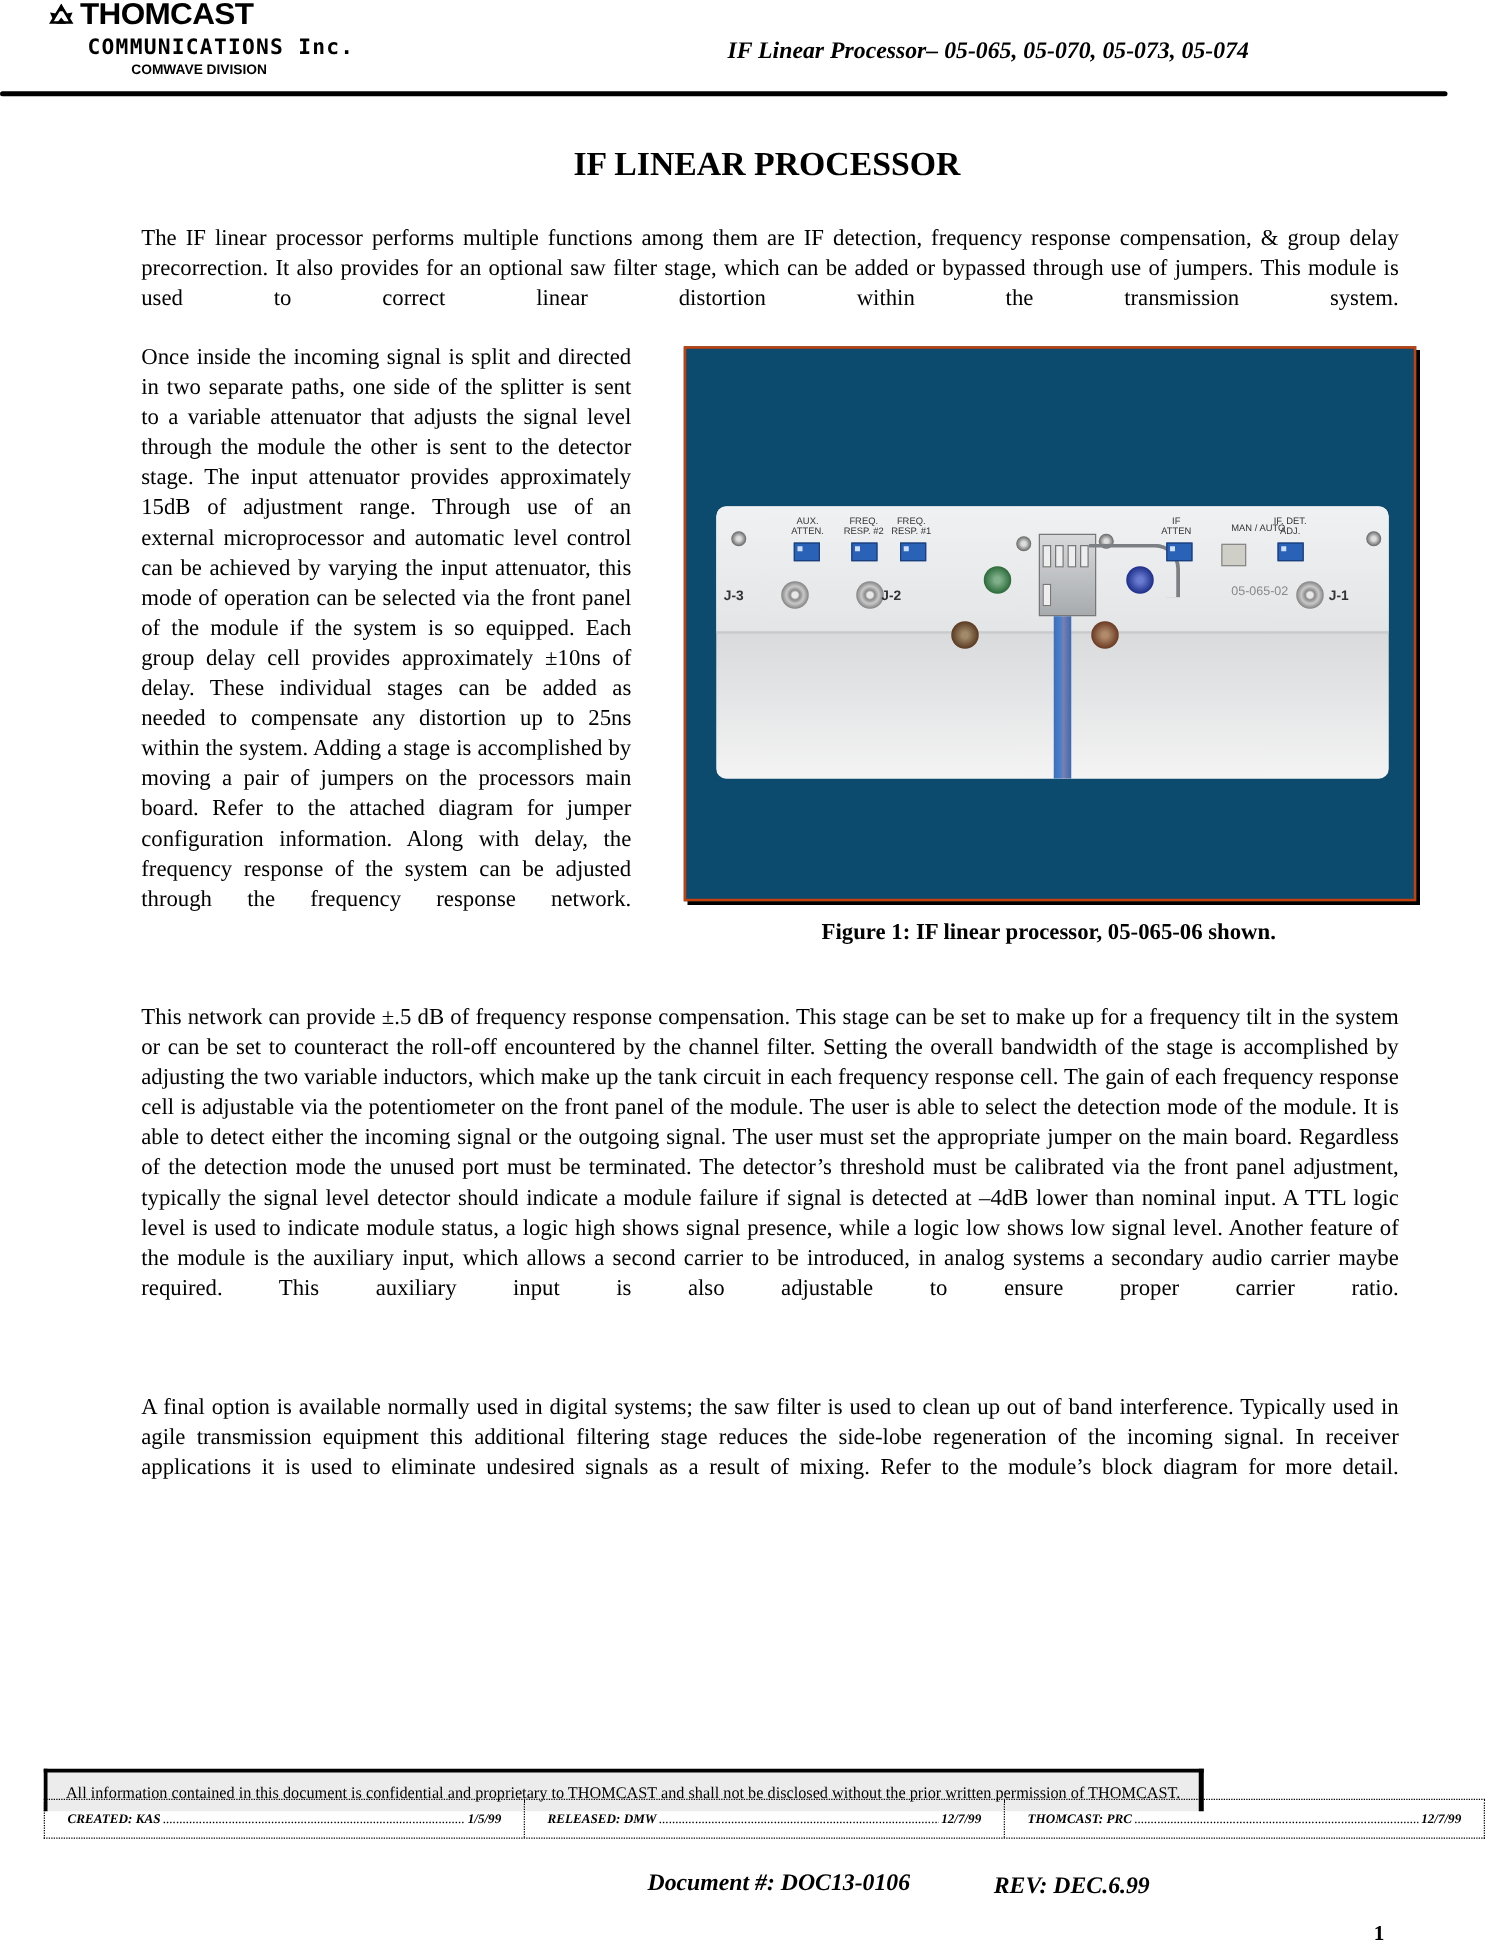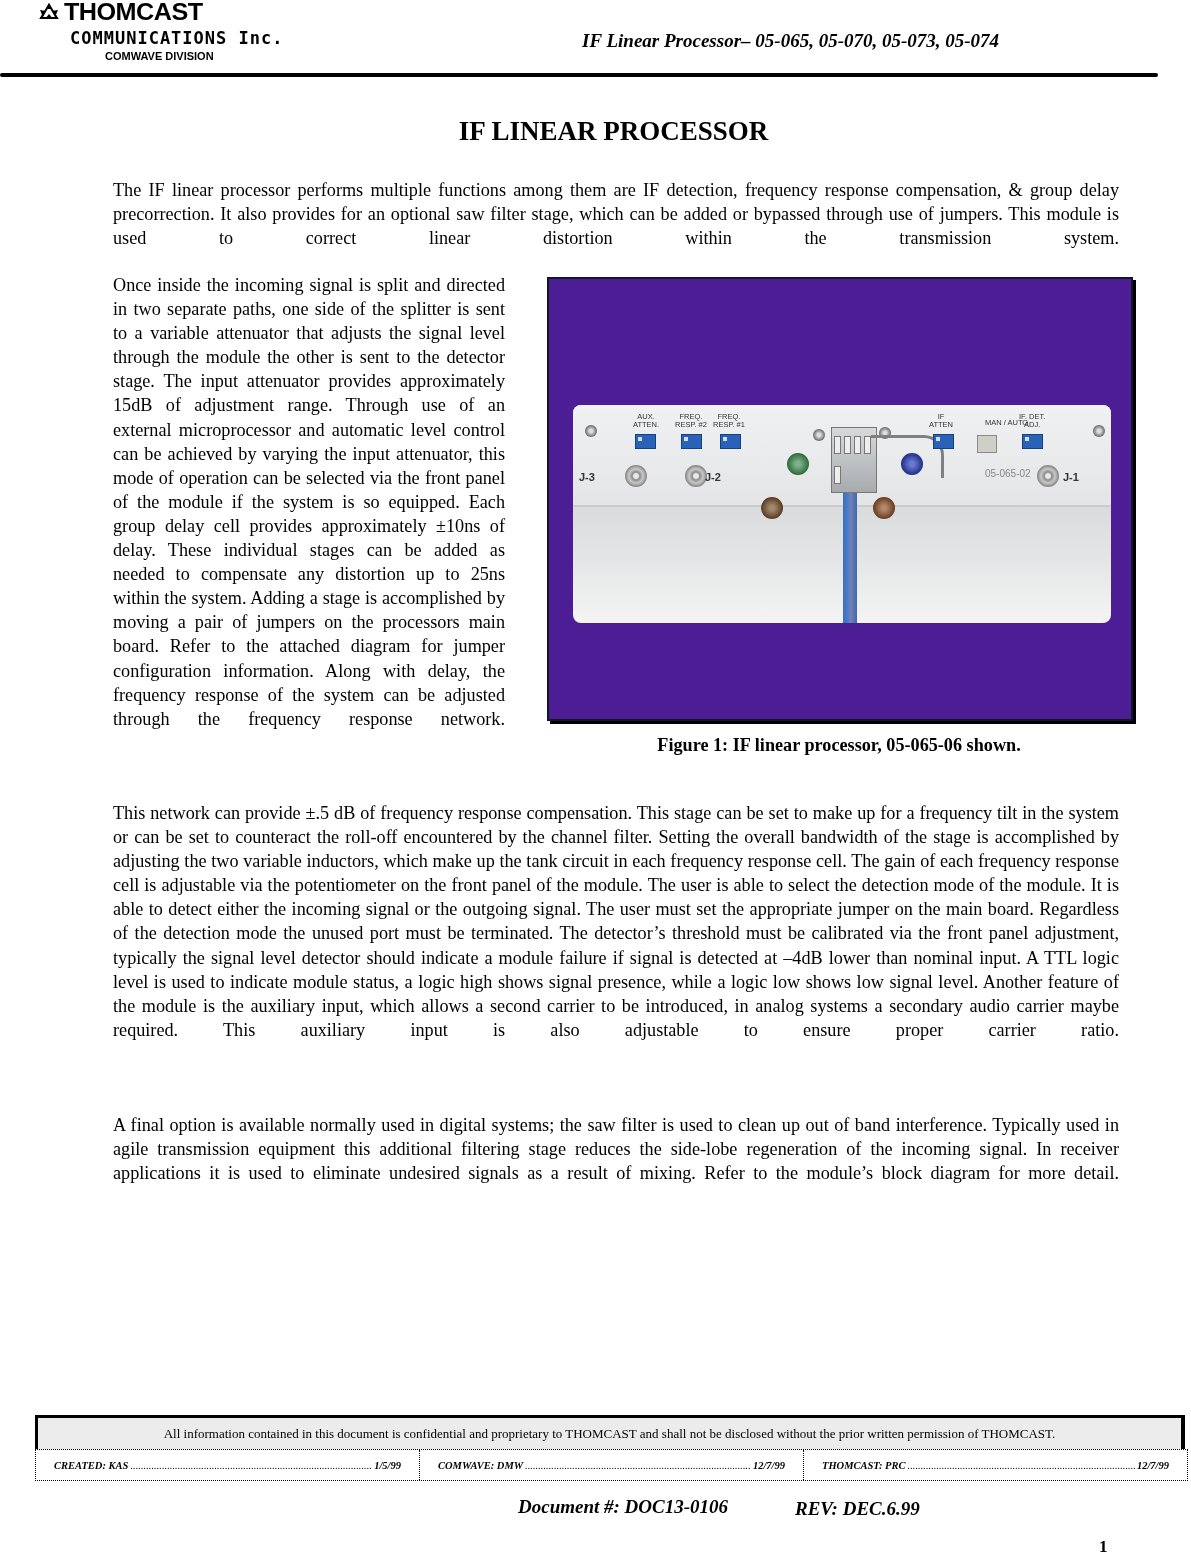--- a/index.html
+++ b/index.html
@@ -26,21 +26,21 @@
 
   .para { position: absolute; font-size: 18.2px; line-height: 24.1px; text-align: justify; margin: 0; }
   .p1 { left: 113px; top: 178px; width: 1006px; }
   .p2 { left: 113px; top: 273px; width: 392px; }
   .p3 { left: 113px; top: 801px; width: 1006px; }
   .p4 { left: 113px; top: 1113px; width: 1006px; }
   .para::after { content: ""; display: inline-block; width: 100%; height: 0; }
 
   
   .figure-frame { position: absolute; left: 547px; top: 277px; width: 582px; height: 440px;
-                  border: 2px solid #0f172a; box-shadow: 3px 3px 0 #000; background: #4c1d95; }
+                  border: 2px solid #c2410c; box-shadow: 3px 3px 0 #000; background: #0c4a6e; }
   .photo { position: absolute; left: 24px; top: 126px; width: 538px; height: 218px;
            border-radius: 8px; overflow: hidden;
            background: linear-gradient(180deg, #e6e8ea 0%, #eceeef 30%, #d8dadc 45%, #e4e5e6 70%, #f4f4f4 100%); }
   .panel-top { position: absolute; left: 0; top: 0; width: 100%; height: 100px;
                background: linear-gradient(180deg, #f0f1f2, #e3e5e7); border-bottom: 2px solid #c9cbcd; }
   .plabel { position: absolute; font-family: "Liberation Sans", "DejaVu Sans", sans-serif; font-size: 7.5px;
             line-height: 8px; color: #333; text-align: center; white-space: pre; }
   .pot { position: absolute; width: 19px; height: 13px; background: #2a62b8; border: 1px solid #1b3f7a; }
   .pot::after { content: ""; position: absolute; left: 2px; top: 2px; width: 4px; height: 4px; background: #cfe0ff; }
   .sma { position: absolute; width: 22px; height: 22px; border-radius: 50%;
@@ -58,24 +58,24 @@
   .wire { position: absolute; left: 298px; top: 30px; width: 70px; height: 40px;
           border: 3px solid #7c7f84; border-left: none; border-bottom: none; border-radius: 0 20px 0 0; }
   .manauto { position: absolute; left: 404px; top: 30px; width: 18px; height: 16px; background: #cfcfc7; border: 1px solid #888; }
   .partno { position: absolute; left: 412px; top: 63px; font-family: "Liberation Sans", "DejaVu Sans", sans-serif;
             font-size: 10px; color: #888; }
   .figure-caption { position: absolute; left: 547px; width: 584px; top: 735px; text-align: center;
                     font-weight: bold; font-size: 18.2px; }
 
   
   .footer-box { position: absolute; left: 35px; top: 1415px; width: 1153px; height: 66px; }
-  .confidential { position: absolute; left: 0; top: 0; width: 1150px; height: 34px;
+  .confidential { position: absolute; left: 0; top: 0; width: 928px; height: 34px;
                   background: #ececec; border: 3px solid #000; border-bottom: none; border-right-width: 4px;
                   box-sizing: border-box; text-align: center; font-size: 13px; line-height: 32px; }
-  .signoff { position: absolute; left: 0; top: 34px; width: 1153px; height: 32px; box-sizing: border-box;
+  .signoff { position: absolute; left: 0; top: 24px; width: 1153px; height: 32px; box-sizing: border-box;
              border: 1px dotted #000; display: flex; }
   .signoff-cell { flex: 1; box-sizing: border-box; padding: 0 18px; display: flex; align-items: center;
                   font-style: italic; font-weight: bold; font-size: 10.5px; white-space: nowrap; overflow: hidden; }
   .signoff-cell + .signoff-cell { border-left: 1px dotted #000; }
   .signoff-cell .lbl { flex: none; }
   .signoff-cell .dots { flex: 1; overflow: hidden; margin: 0 2px; }
   .signoff-cell .dots::before { content: "................................................................................................................................................................"; font-weight: normal; }
   .signoff-cell .date { flex: none; }
   .docnum { position: absolute; left: 518px; top: 1496px; font-style: italic; font-weight: bold; font-size: 19px; white-space: nowrap; }
   .rev { position: absolute; left: 795px; top: 1498px; font-style: italic; font-weight: bold; font-size: 19px; white-space: nowrap; }
@@ -159,21 +159,21 @@
 
 <div class="footer-box">
   <div class="confidential">All information contained in this document is confidential and proprietary to THOMCAST and shall not be disclosed without the prior written permission of THOMCAST.</div>
   <div class="signoff">
     <div class="signoff-cell">
       <span class="lbl">CREATED: KAS</span>
       <span class="dots"></span>
       <span class="date">1/5/99</span>
     </div>
     <div class="signoff-cell">
-      <span class="lbl">COMWAVE: DMW</span>
+      <span class="lbl">RELEASED: DMW</span>
       <span class="dots"></span>
       <span class="date">12/7/99</span>
     </div>
     <div class="signoff-cell">
       <span class="lbl">THOMCAST: PRC</span>
       <span class="dots"></span>
       <span class="date">12/7/99</span>
     </div>
   </div>
 </div>

